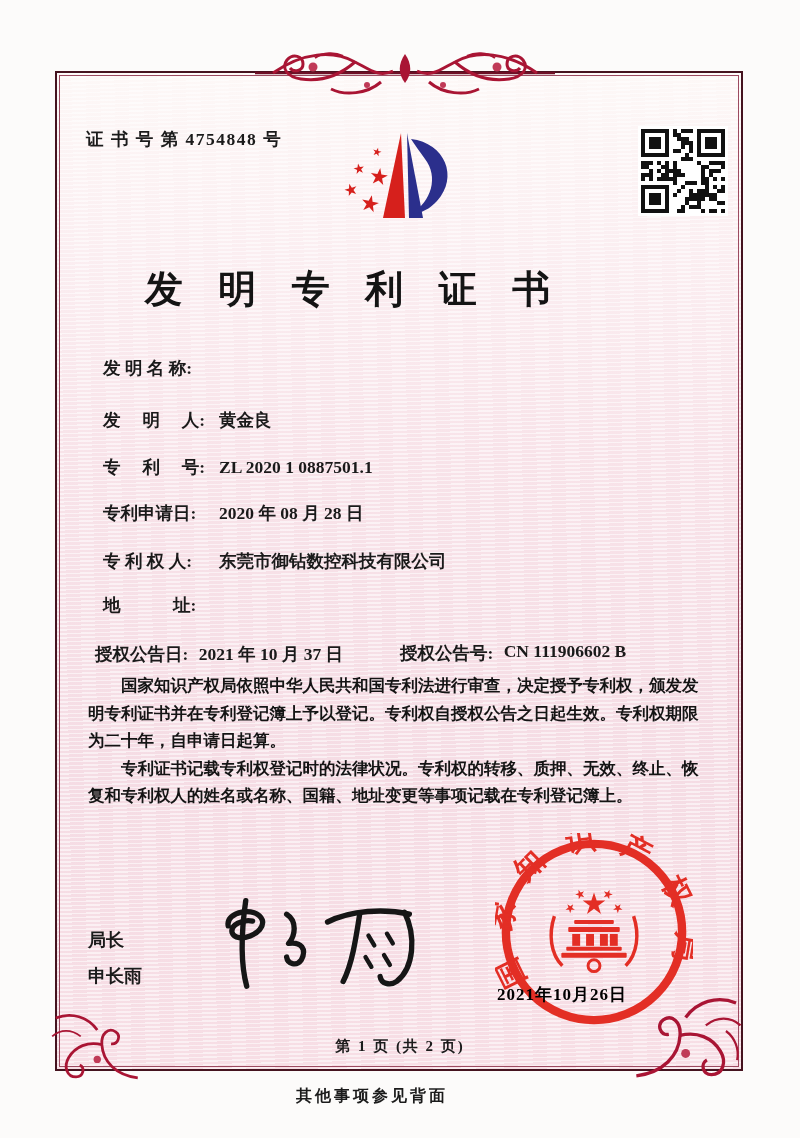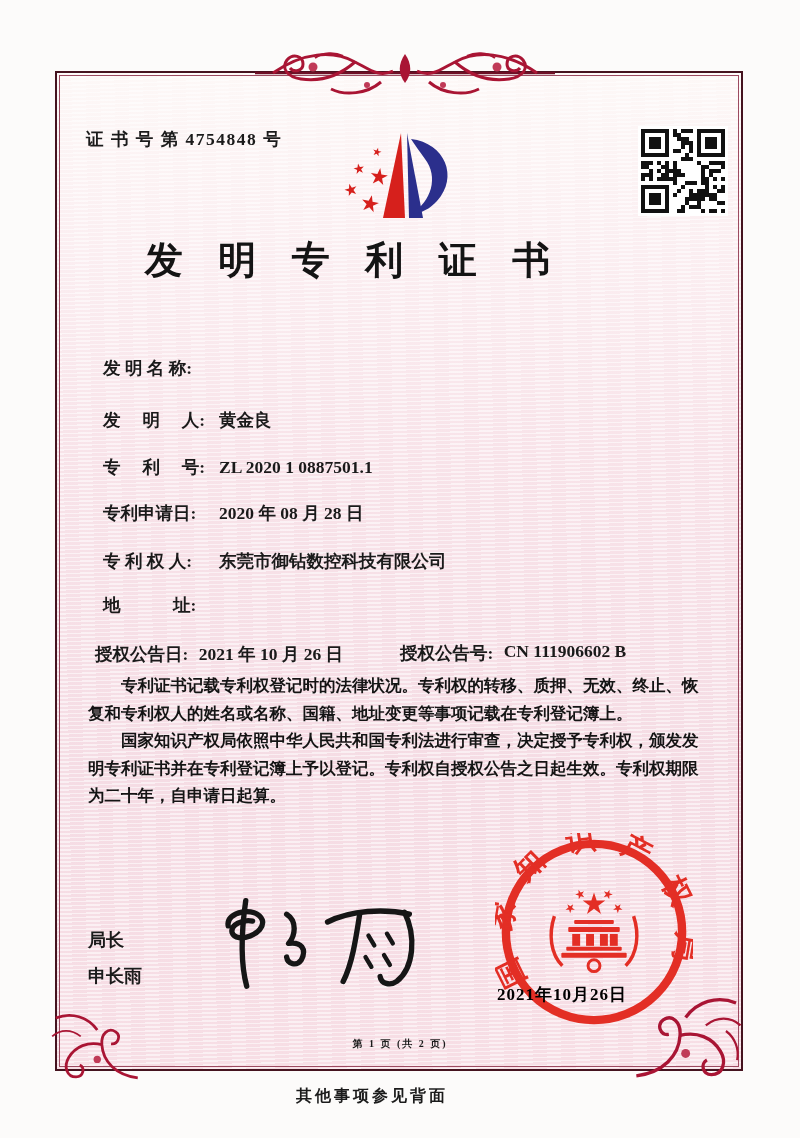--- a/index.html
+++ b/index.html
@@ -14,31 +14,31 @@
     position:absolute;left:55px;top:71px;width:688px;height:1000px;
     border:2px solid #45131f;
     outline:1px solid #9c4a60;outline-offset:-5px;
     box-sizing:border-box;
     background:
       repeating-linear-gradient(178deg, rgba(255,255,255,.55) 0 1.5px, rgba(255,255,255,0) 1.5px 4px),
       linear-gradient(180deg,#fdf8f7 0%,#fbeef1 18%,#f8e3e9 38%,#f5dce4 70%,#f7dee5 100%);
   }
   .abs{position:absolute;}
   .cert-no{left:86px;top:127px;font-size:17.5px;font-weight:600;letter-spacing:1.5px;white-space:pre;}
-  .title{left:0;top:235px;width:708px;text-align:center;font-size:38px;font-weight:700;
+  .title{left:0;top:264px;width:708px;text-align:center;font-size:38px;font-weight:700;
          letter-spacing:13px;white-space:pre;color:#141414;}
   .row{left:95px;display:flex;font-size:17.5px;font-weight:700;line-height:26px;color:#1a1a1a;margin-left:8px;}
   .row .lab{white-space:pre;flex:0 0 auto;width:116px;}
   .row .val{white-space:normal;max-width:508px;}
   .grant-pair{display:flex;font-size:17.5px;font-weight:700;color:#1a1a1a;}
   .grant-pair .lab{white-space:pre;margin-right:6px;}
   .paras{left:88px;top:672px;width:626px;font-size:16.5px;line-height:27.5px;font-weight:600;color:#141414;}
   .paras p{margin:0;text-indent:2em;}
   .signer{left:88px;font-size:18px;font-weight:700;}
-  .pagenum{left:0;top:1037px;width:800px;text-align:center;font-size:10px;font-weight:600;letter-spacing:2px;}
+  .pagenum{left:0;top:1037px;width:800px;text-align:center;font-size:15px;font-weight:600;letter-spacing:2px;}
   .backnote{left:372px;top:1086px;transform:translateX(-50%);font-size:16px;font-weight:700;letter-spacing:3px;white-space:nowrap;}
   .seal-date{left:497px;top:983px;font-size:17px;font-weight:700;letter-spacing:1px;color:#000000;z-index:6;}
   svg{display:block;}
   .z2{z-index:2}.z3{z-index:3}.z4{z-index:4}.z5{z-index:5}
 </style>
 </head>
 <body>
 
 <div class="frame"></div>
 
@@ -253,30 +253,30 @@
 <div class="abs z3 row" style="top:548px;">
   <span class="lab">专 利 权 人: </span>
   <span class="val">东莞市御钻数控科技有限公司</span>
 </div>
 <div class="abs z3 row" style="top:592px;gap:44px;">
   <span class="lab">地　　　址: </span>
 </div>
 
 <div class="abs z3 grant-pair" style="left:95px;top:642px;">
   <span class="lab">授权公告日: </span>
-  <span class="val">2021 年 10 月 26 日</span>
+  <span class="val">2021 年 10 月 37 日</span>
 </div>
 <div class="abs z3 grant-pair" style="left:400px;top:641px;">
   <span class="lab">授权公告号: </span>
   <span class="val">CN 111906602 B</span>
 </div>
 
 <div class="abs z3 paras">
+  <p>国家知识产权局依照中华人民共和国专利法进行审查，决定授予专利权，颁发发明专利证书并在专利登记簿上予以登记。专利权自授权公告之日起生效。专利权期限为二十年，自申请日起算。</p>
   <p>专利证书记载专利权登记时的法律状况。专利权的转移、质押、无效、终止、恢复和专利权人的姓名或名称、国籍、地址变更等事项记载在专利登记簿上。</p>
-  <p>国家知识产权局依照中华人民共和国专利法进行审查，决定授予专利权，颁发发明专利证书并在专利登记簿上予以登记。专利权自授权公告之日起生效。专利权期限为二十年，自申请日起算。</p>
 </div>
 
 <div class="abs z3 signer" style="top:928px;">局长</div>
 <div class="abs z3 signer" style="top:964px;">申长雨</div>
 
 <svg class="abs z4" style="left:212px;top:885px;" width="235" height="112" viewBox="0 0 240 115">
   <g stroke="#161616" stroke-width="5.5" fill="none" stroke-linecap="round" stroke-linejoin="round">
     <path d="M34 16 C30 44 28 78 35 104"></path>
     <path d="M16 42 C13 27 45 21 51 36 C55 50 24 61 20 49 C18 41 31 35 41 37"></path>
     <path d="M76 30 C87 37 85 52 78 60 C91 58 97 66 91 77 C86 84 77 81 76 74"></path>

